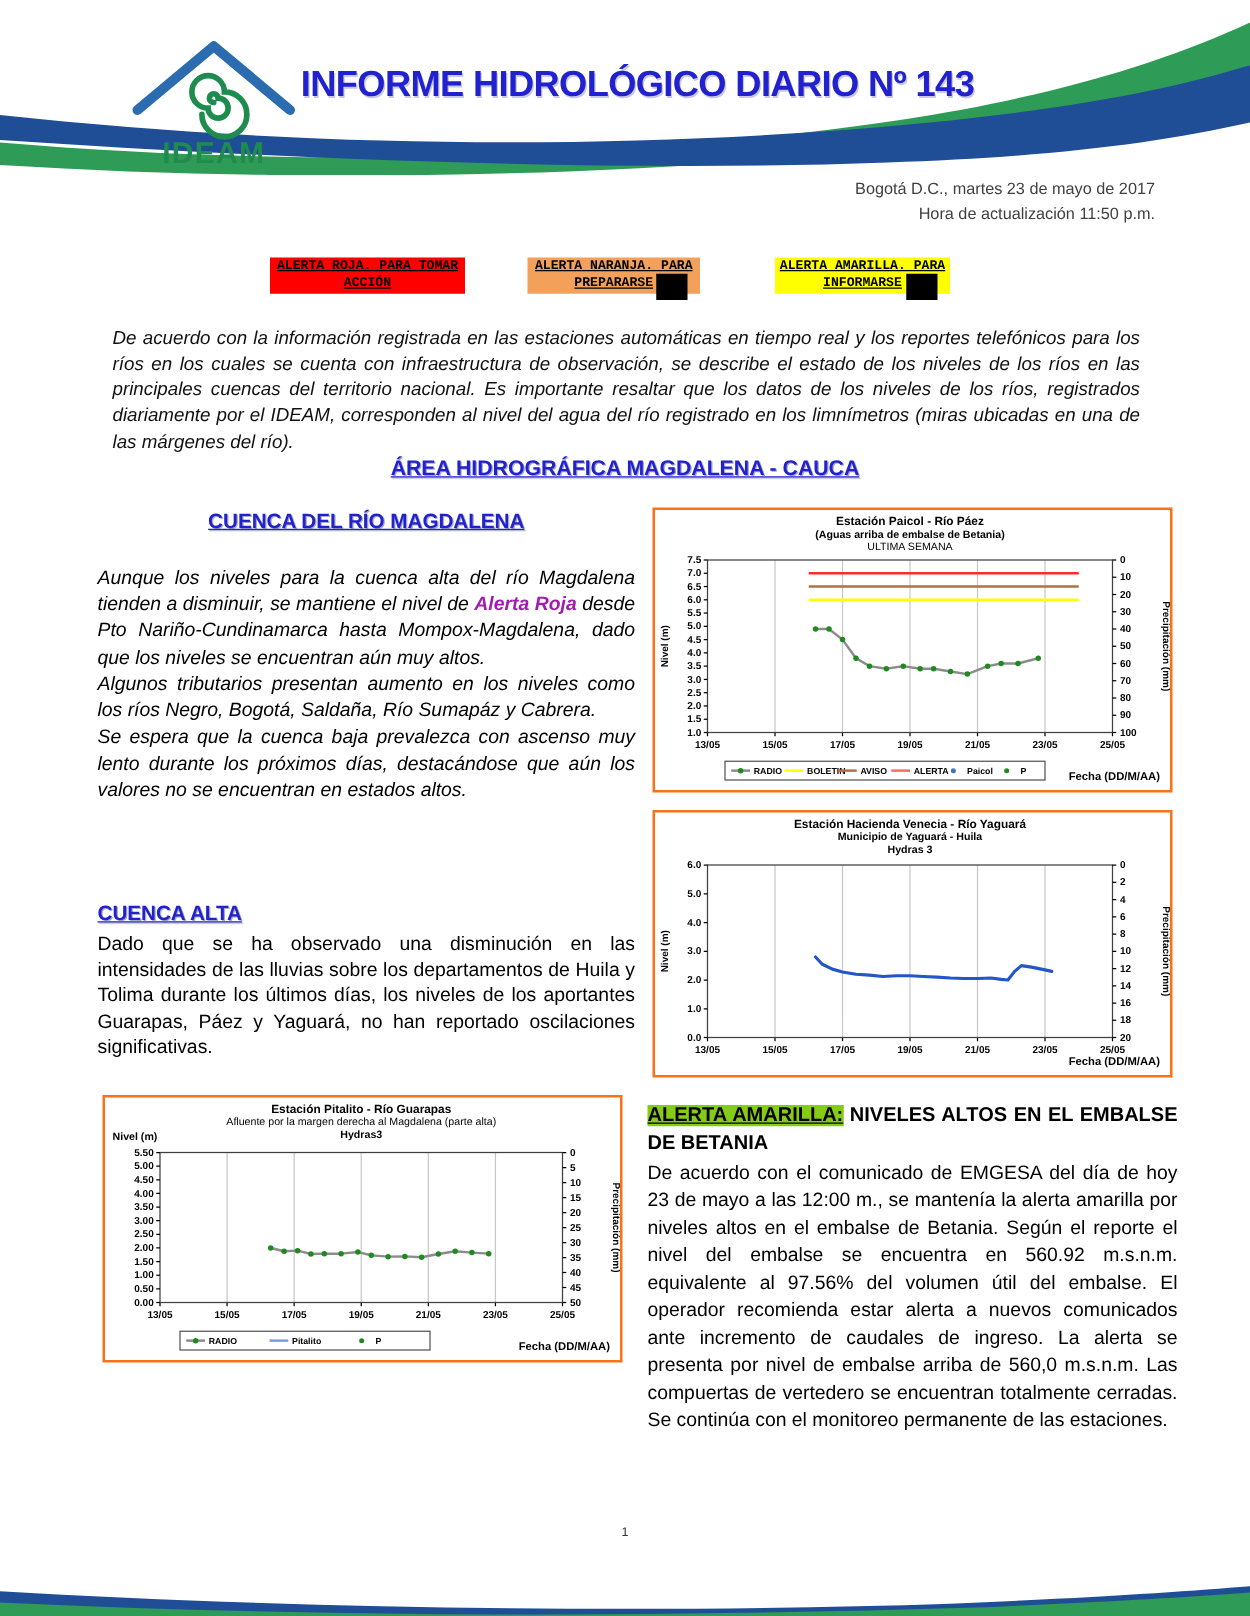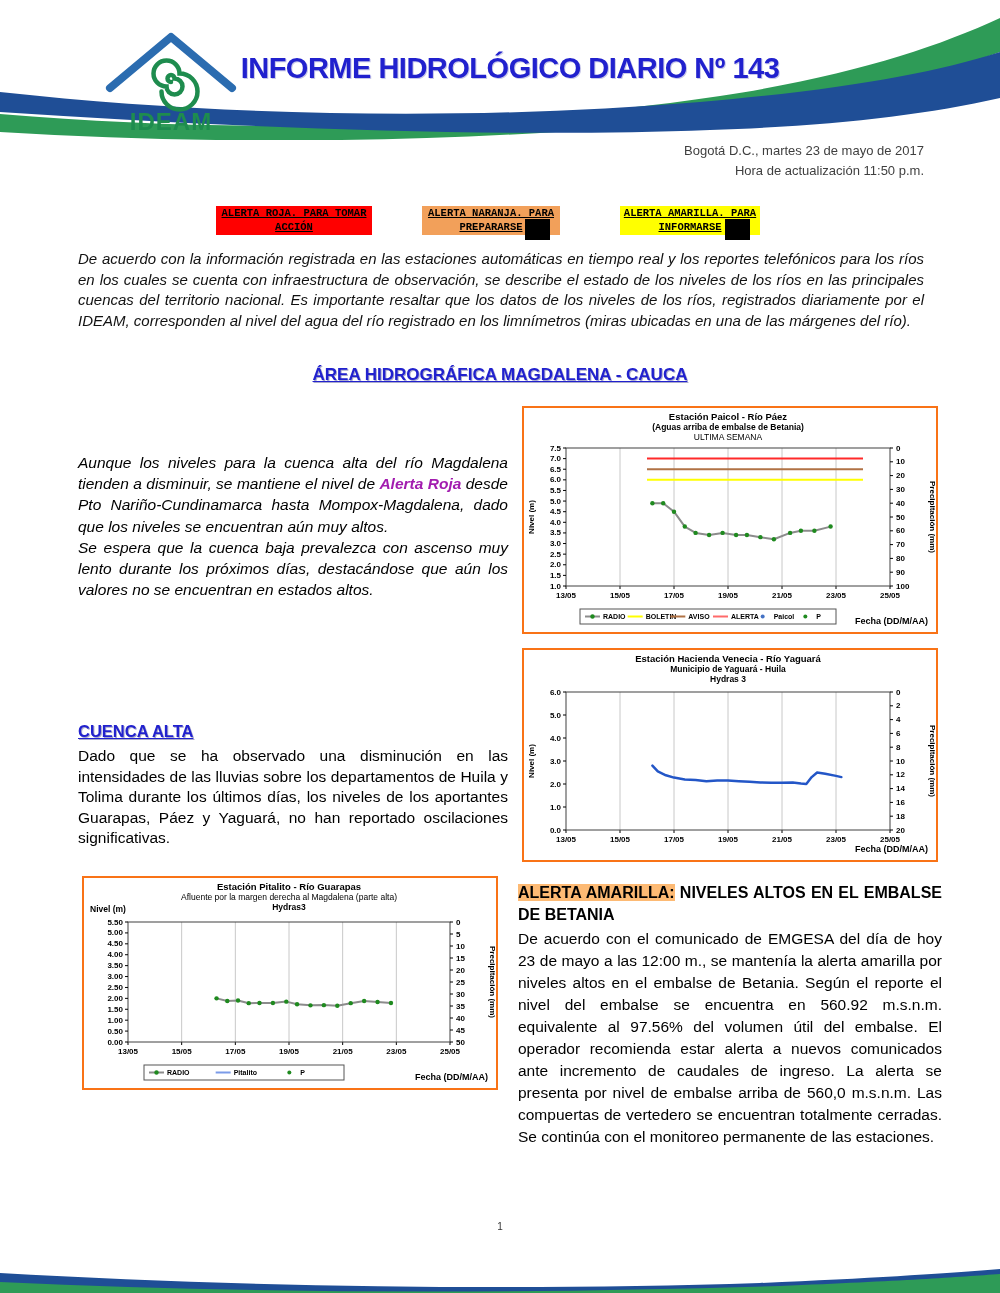--- a/index.html
+++ b/index.html
@@ -18,21 +18,21 @@
   
   .alert-box{position:absolute;top:206px;font-weight:bold;font-size:10.5px;line-height:1.3;
         text-align:center;text-decoration:underline;color:#000;padding:1px 3px;z-index:2;font-family:Liberation Mono, monospace;}
   .alert-red{left:216px;width:150px;background:#FF0000;}
   .alert-orange{left:422px;width:132px;background:#F2A05A;}
   .alert-yellow{left:620px;width:134px;background:#FFFF00;}
   .redact{position:absolute;width:25px;height:21px;background:#000;right:10px;top:13px;}
 
   .intro{position:absolute;top:249px;left:78px;width:846px;font-style:italic;font-size:15px;
         line-height:1.38;text-align:justify;color:#111;}
-  .intro p{margin:0;}
+  .intro p{margin:12px;}
 
   .area-title{position:absolute;top:365px;left:0;width:1000px;text-align:center;
         font-size:17px;font-weight:bold;color:#2121CE;}
   .area-title span{text-decoration:underline;text-shadow:1px 1px 0 #aaaacc;}
 
   .h-blue{font-weight:bold;color:#2121CE;text-shadow:1px 1px 0 #aaaacc;}
   .h-blue span{text-decoration:underline;}
   .h-magdalena{position:absolute;top:408px;left:78px;width:430px;text-align:center;font-size:16.5px;}
   .magdalena-text{position:absolute;top:452px;left:78px;width:430px;font-style:italic;
         font-size:15.5px;line-height:1.37;text-align:justify;}
@@ -45,21 +45,21 @@
 
   
   .chart{position:absolute;background:#fff;border:2px solid #f97316;}
   #chart-paicol{left:522px;top:406px;width:412px;height:224px;}
   #chart-venecia{left:522px;top:648px;width:412px;height:210px;}
   #chart-pitalito{left:82px;top:876px;width:412px;height:210px;}
 
   
   .betania{position:absolute;left:518px;top:882px;width:424px;}
   .betania-heading{font-weight:bold;font-size:16px;line-height:1.35;text-align:justify;}
-  .betania-heading .hl{background:#fdba74;}
+  .betania-heading .hl{background:#84cc16;text-decoration:underline;}
   .betania-body{margin-top:3px;font-size:15.5px;line-height:1.42;text-align:justify;}
 
   .page-number{position:absolute;top:1221px;left:0;width:1000px;text-align:center;
         font-size:10px;color:#333;}
   .footer-wave{position:absolute;bottom:0;left:0;width:1000px;height:26px;}
 </style>
 </head>
 <body>
 
 <div class="page">
@@ -98,23 +98,27 @@
   </div>
 
   <div class="intro">
     <p>De acuerdo con la información registrada en las estaciones automáticas en tiempo real y los reportes telefónicos para los ríos en los cuales se cuenta con infraestructura de observación, se describe el estado de los niveles de los ríos en las principales cuencas del territorio nacional. Es importante resaltar que los datos de los niveles de los ríos, registrados diariamente por el IDEAM, corresponden al nivel del agua del río registrado en los limnímetros (miras ubicadas en una de las márgenes del río).</p>
   </div>
 
   <div class="area-title">
     <span>ÁREA HIDROGRÁFICA MAGDALENA - CAUCA</span>
   </div>
 
+  <div class="h-magdalena h-blue">
+    <span>CUENCA DEL RÍO MAGDALENA</span>
+  </div>
 
   <div class="magdalena-text">
     <p><span>Aunque los niveles para la cuenca alta del río Magdalena tienden a disminuir, se mantiene el nivel de </span><span class="alerta-roja">Alerta Roja</span><span> desde Pto Nariño-Cundinamarca hasta Mompox-Magdalena, dado que los niveles se encuentran aún muy altos.</span></p>
+    <p>Algunos tributarios presentan aumento en los niveles como los ríos Negro, Bogotá, Saldaña, Río Sumapáz y Cabrera.</p>
     <p>Se espera que la cuenca baja prevalezca con ascenso muy lento durante los próximos días, destacándose que aún los valores no se encuentran en estados altos.</p>
   </div>
 
   <div class="h-cuenca-alta h-blue">
     <span>CUENCA ALTA</span>
   </div>
   <div class="cuenca-alta-text">Dado que se ha observado una disminución en las intensidades de las lluvias sobre los departamentos de Huila y Tolima durante los últimos días, los niveles de los aportantes Guarapas, Páez y Yaguará, no han reportado oscilaciones significativas.</div>
 
   <div id="chart-paicol" class="chart"><svg width="412" height="224">
         <text x="204" y="12" font-size="9.5" font-family="Liberation Sans, sans-serif" text-anchor="middle" fill="#000" font-weight="bold">Estación Paicol  - Río Páez</text>

